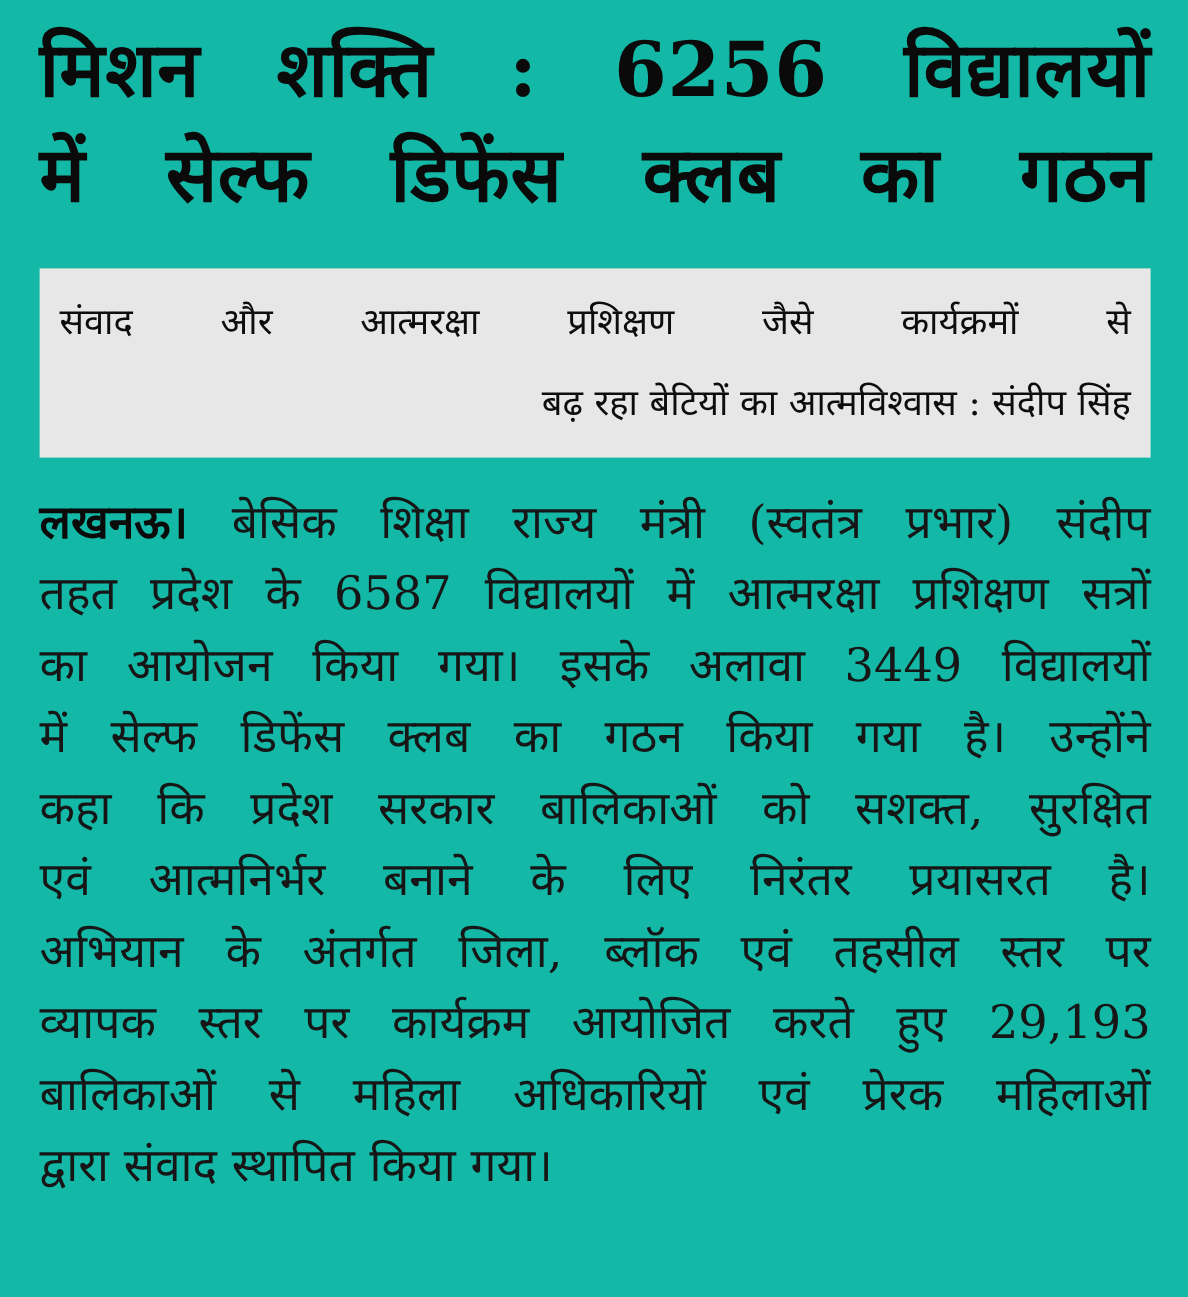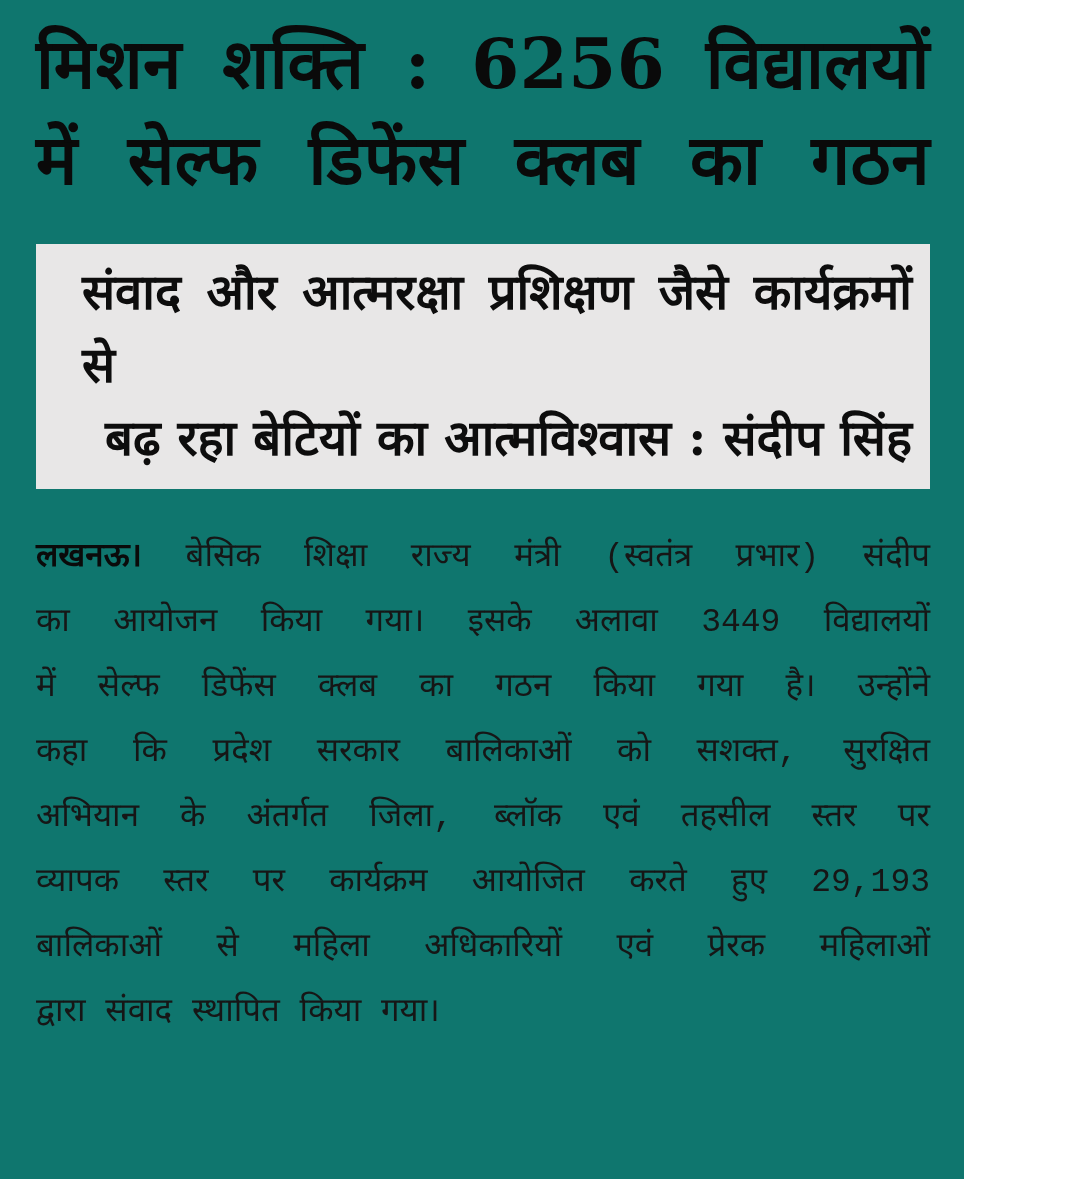--- a/index.html
+++ b/index.html
@@ -3,24 +3,24 @@
 <meta charset="utf-8">
 <style>
   html, body {
     margin: 0;
     padding: 0;
     background: #ffffff;
   }
   .page {
     position: relative;
     box-sizing: border-box;
-    width: 964px;
+    width: 1080px;
     height: 1179px;
     padding: 16px 34px 0 36px;
-    background: #0f766e;
+    background: #14b8a6;
     color: #141414;
     font-family: "DejaVu Serif", "Liberation Serif", serif;
     overflow: hidden;
   }
   
   .headline {
     margin: 0;
     color: #0a0a0a;
     font-size: 69px;
     font-weight: 700;
@@ -33,41 +33,39 @@
     letter-spacing: 0.5px;
   }
   
   .subhead {
     margin-top: 36px;
     background: #e8e7e7;
     padding: 12px 18px 14px 18px;
     color: #0d0d0d;
   }
   .subhead .s-line {
-    font-size: 49px;
-    font-weight: 700;
+    font-size: 33px;
+    font-weight: 400;
     line-height: 73px;
-    margin-left: 28px;
   }
   .subhead .s-line.justify {
     text-align: justify;
     text-align-last: justify;
     text-justify: inter-word;
   }
   .subhead .s-line.center {
     text-align: right;
   }
   
   .article-body {
-    margin-top: 36px;
-    font-size: 33px;
+    margin-top: 26px;
+    font-size: 42px;
     font-weight: 400;
     line-height: 65px;
     color: #161616;
-    font-family: Liberation Mono, monospace;
   }
   .article-body .b-line {
     text-align: justify;
     text-align-last: justify;
     text-justify: inter-word;
   }
   .article-body .b-line.last {
     text-align: left;
     text-align-last: left;
   }
@@ -86,22 +84,24 @@
     <div class="h-line">में सेल्फ डिफेंस क्लब का गठन</div>
   </h1>
 
   <div class="subhead">
     <div class="s-line justify">संवाद और आत्मरक्षा प्रशिक्षण जैसे कार्यक्रमों से</div>
     <div class="s-line center">बढ़ रहा बेटियों का आत्मविश्वास : संदीप सिंह</div>
   </div>
 
   <div class="article-body">
     <div class="b-line"><span class="dateline">लखनऊ।</span> <span>बेसिक शिक्षा राज्य मंत्री (स्वतंत्र प्रभार) संदीप</span></div>
+    <div class="b-line">तहत प्रदेश के 6587 विद्यालयों में आत्मरक्षा प्रशिक्षण सत्रों</div>
     <div class="b-line">का आयोजन किया गया। इसके अलावा 3449 विद्यालयों</div>
     <div class="b-line">में सेल्फ डिफेंस क्लब का गठन किया गया है। उन्होंने</div>
     <div class="b-line">कहा कि प्रदेश सरकार बालिकाओं को सशक्त, सुरक्षित</div>
+    <div class="b-line">एवं आत्मनिर्भर बनाने के लिए निरंतर प्रयासरत है।</div>
     <div class="b-line">अभियान के अंतर्गत जिला, ब्लॉक एवं तहसील स्तर पर</div>
     <div class="b-line">व्यापक स्तर पर कार्यक्रम आयोजित करते हुए 29,193</div>
     <div class="b-line">बालिकाओं से महिला अधिकारियों एवं प्रेरक महिलाओं</div>
     <div class="b-line last">द्वारा संवाद स्थापित किया गया।</div>
   </div>
 
 </div>
 
 </body></html>

